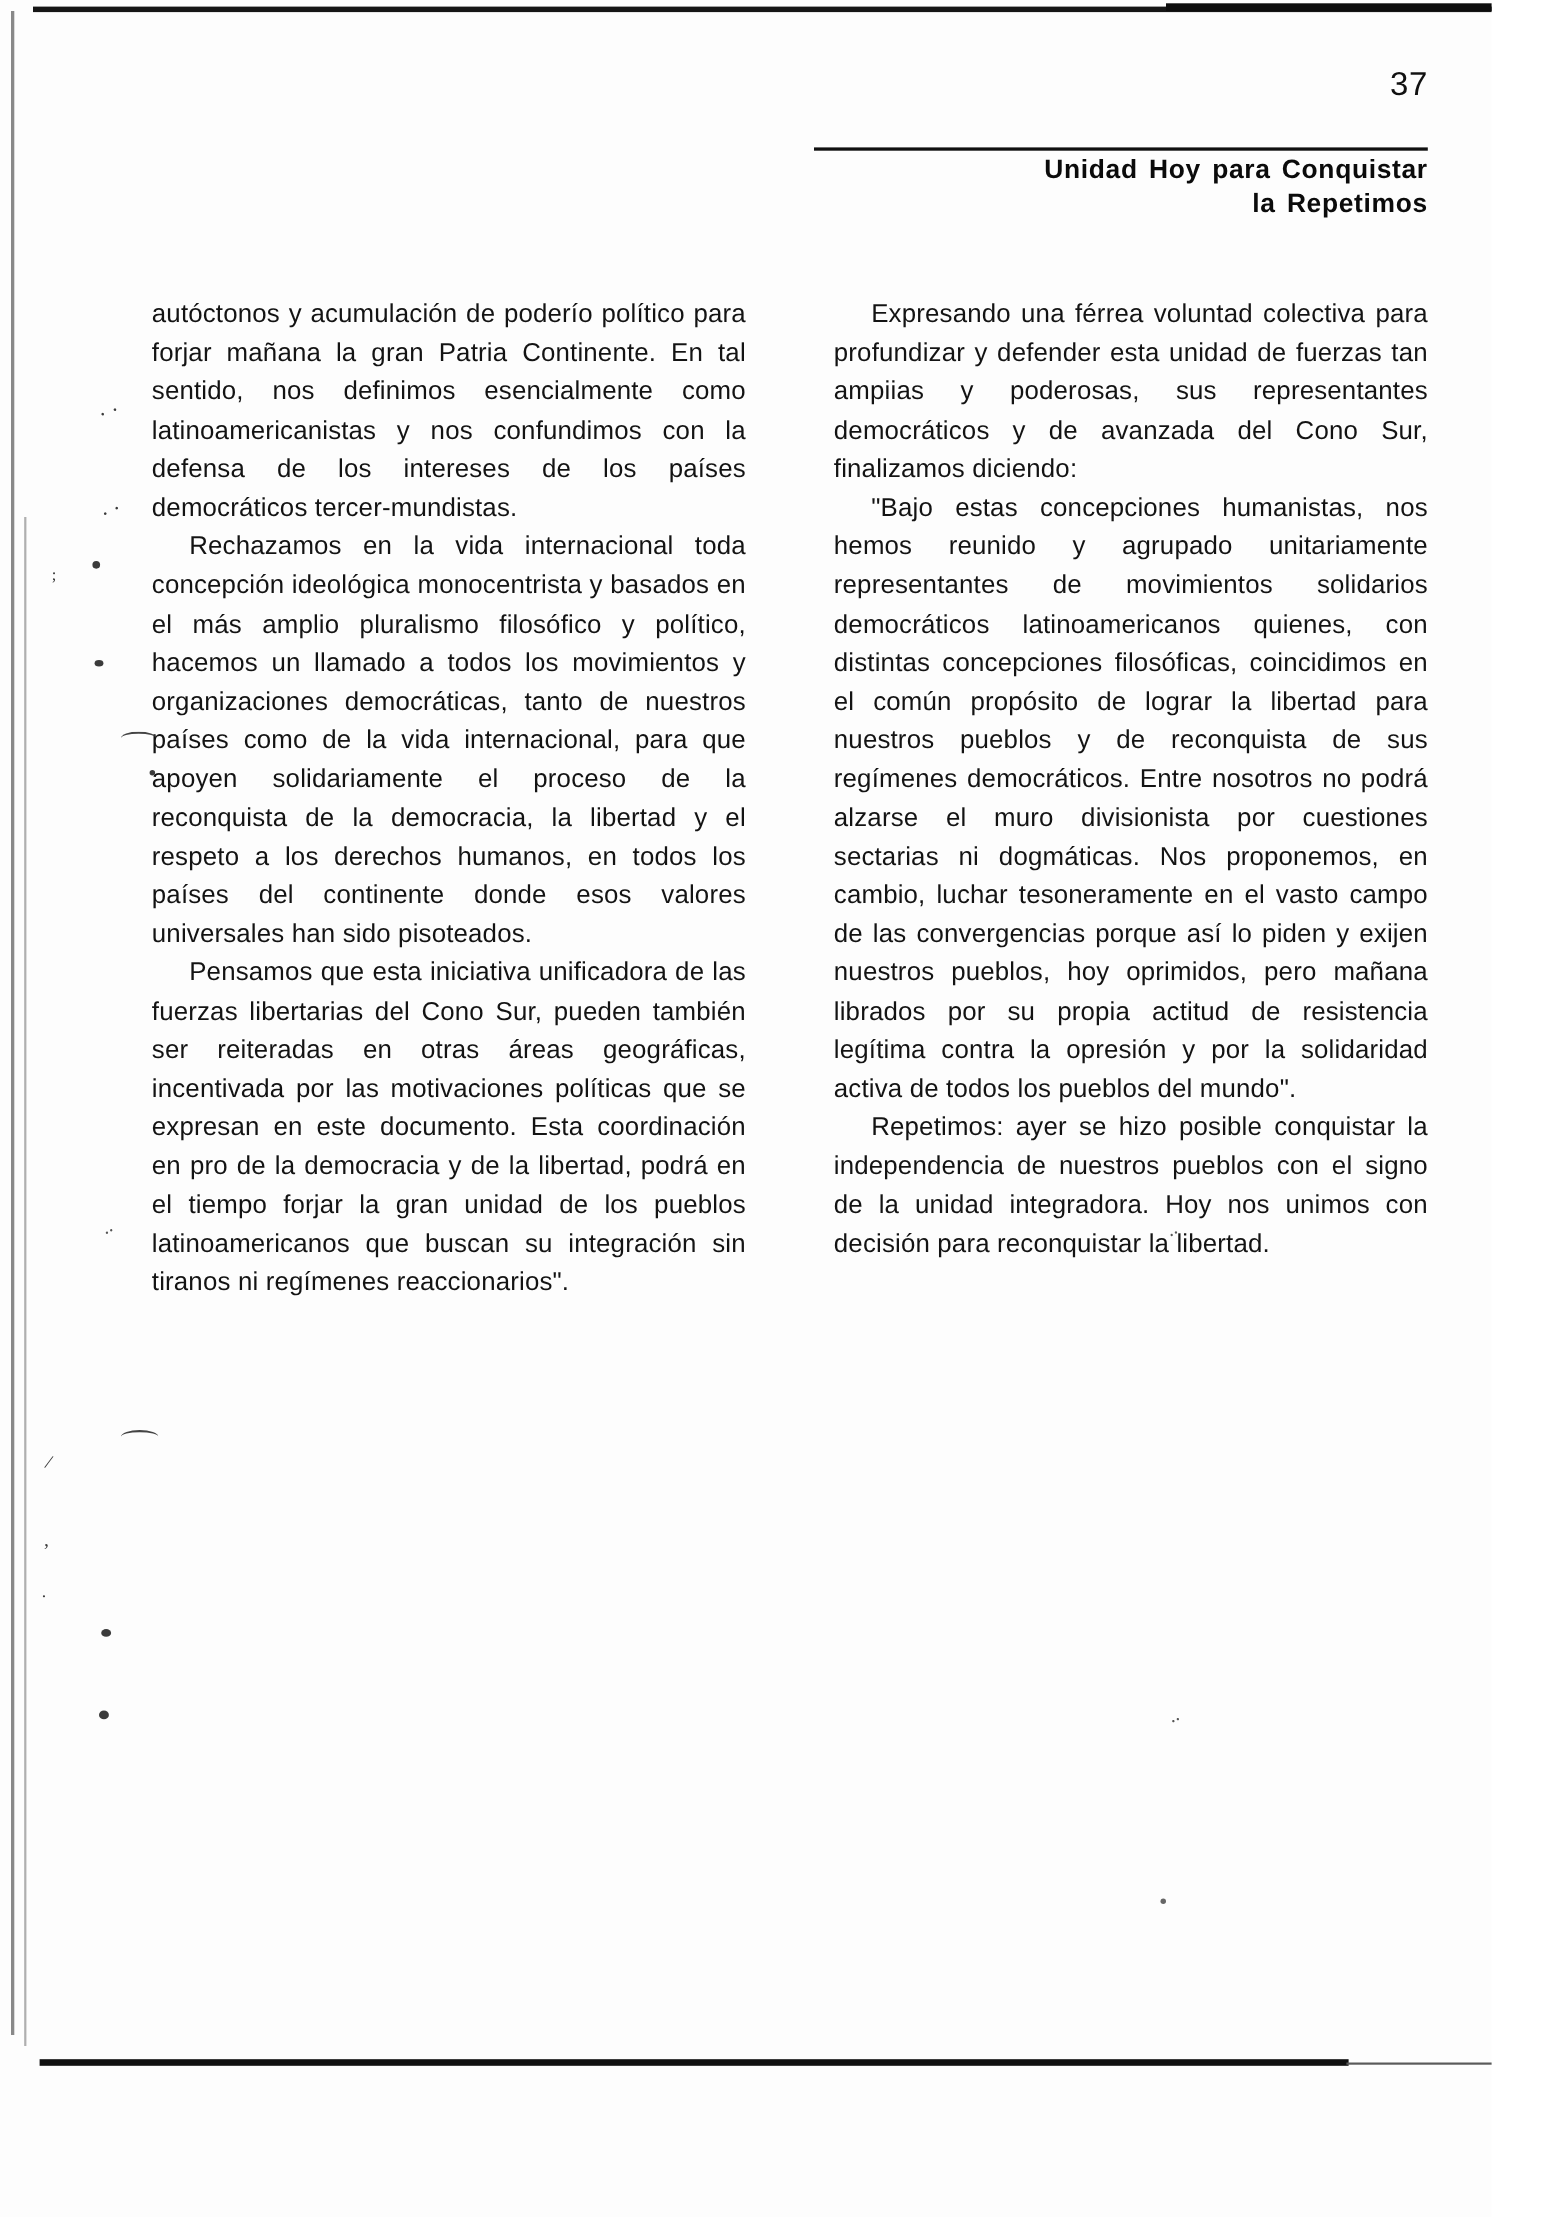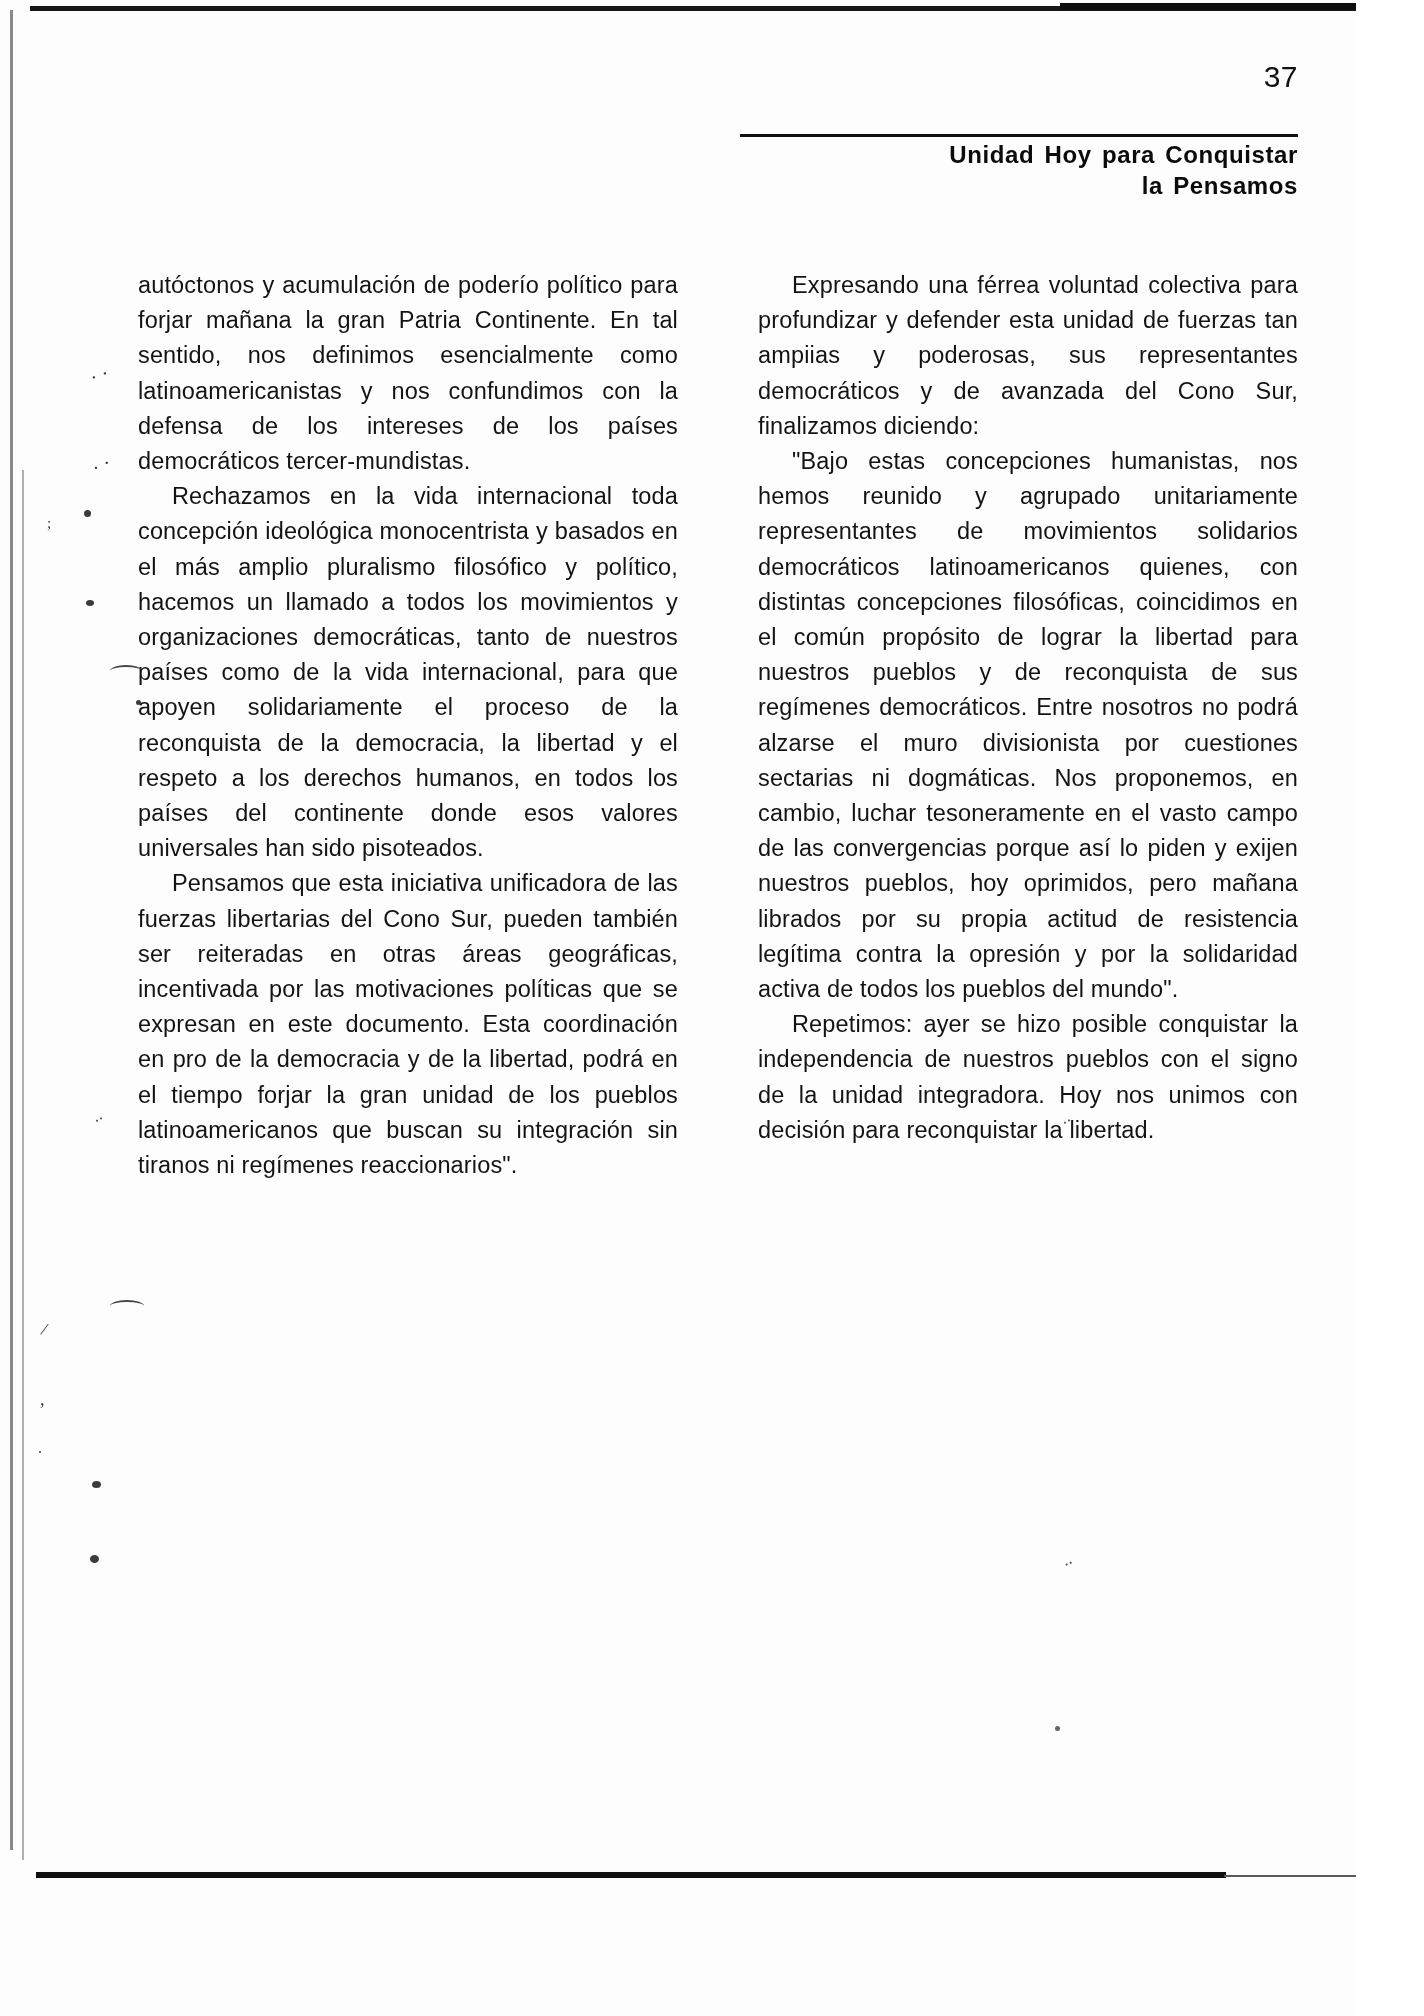--- a/index.html
+++ b/index.html
@@ -151,21 +151,21 @@
   <div class="scan-edge-bottom2"></div>
   <div class="scan-edge-left"></div>
   <div class="scan-edge-left2"></div>
 
   <div class="page-number">37</div>
 
   <div class="header-rule"></div>
 
   <div class="header-title">
     <span class="line">Unidad Hoy para Conquistar</span>
-    <span class="line">la Pensamos</span>
+    <span class="line">la Repetimos</span>
   </div>
 
   <div class="columns">
 
     <div class="col">
       <p>autóctonos y acumulación de poderío político para forjar mañana la gran Patria Continente. En tal sentido, nos definimos esencialmente como latinoamericanistas y nos confundimos con la defensa de los intereses de los países democráticos tercer-mundistas.</p>
       <p class="indent">Rechazamos en la vida internacional toda concepción ideológica monocentrista y basados en el más amplio pluralismo filosófico y político, hacemos un llamado a todos los movimientos y organizaciones democráticas, tanto de nuestros países como de la vida internacional, para que apoyen solidariamente el proceso de la reconquista de la democracia, la libertad y el respeto a los derechos humanos, en todos los países del continente donde esos valores universales han sido pisoteados.</p>
       <p class="indent">Pensamos que esta iniciativa unificadora de las fuerzas libertarias del Cono Sur, pueden también ser reiteradas en otras áreas geográficas, incentivada por las motivaciones políticas que se expresan en este documento. Esta coordinación en pro de la democracia y de la libertad, podrá en el tiempo forjar la gran unidad de los pueblos latinoamericanos que buscan su integración sin tiranos ni regímenes reaccionarios".</p>
     </div>
 

